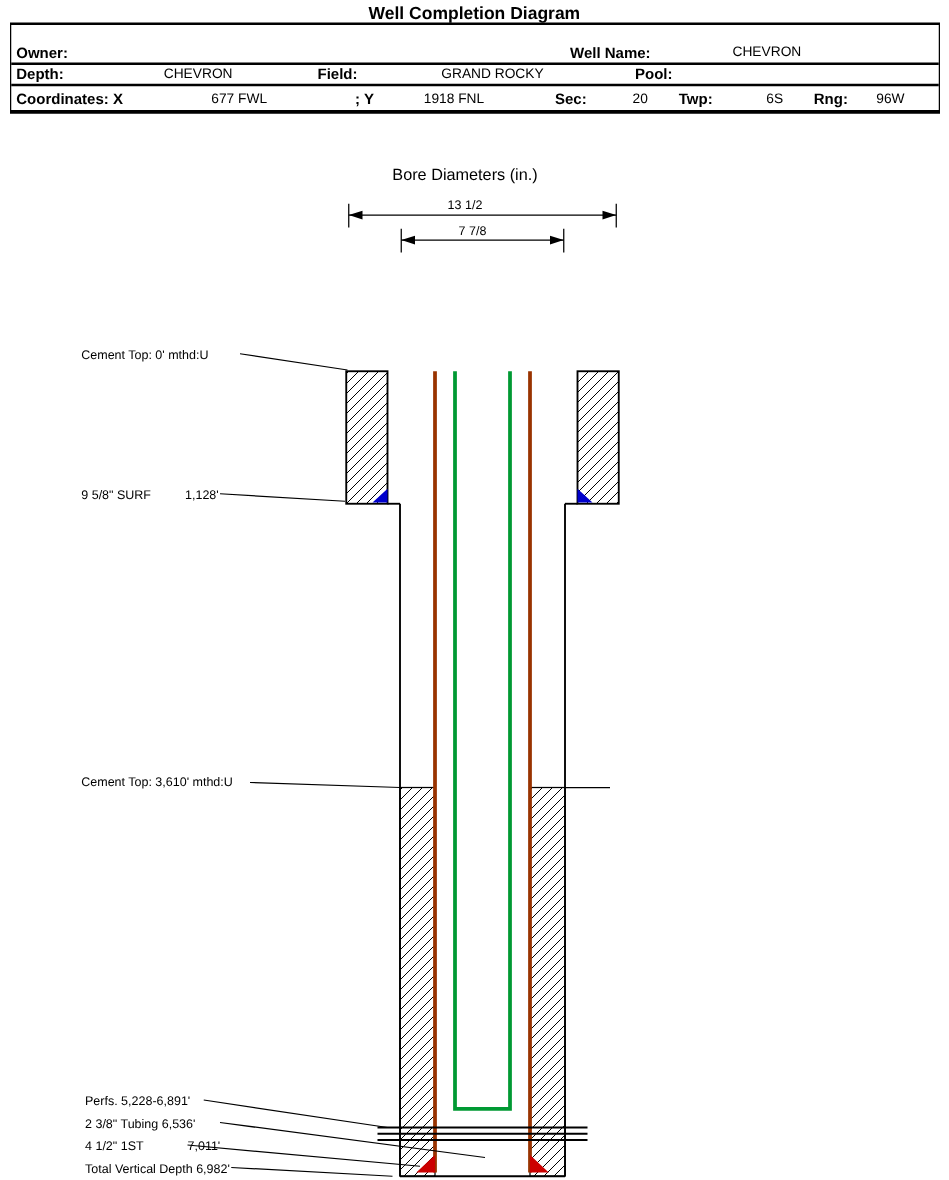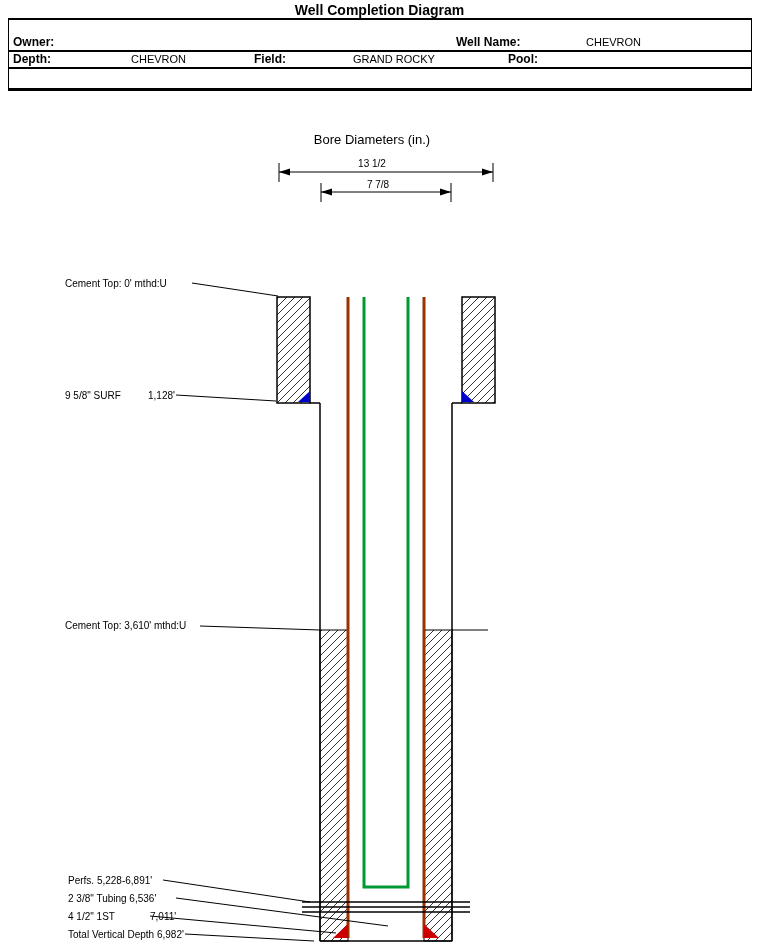--- a/index.html
+++ b/index.html
@@ -53,20 +53,32 @@
       <span class="cell lab" style="left:447px;">Well Name:</span>
       <span class="cell" style="left:577px;">CHEVRON</span>
     </div>
     <div class="hrow r3">
       <span class="cell lab" style="left:4px;">Depth:</span>
       <span class="cell" style="left:122px;">CHEVRON</span>
       <span class="cell lab" style="left:245px;">Field:</span>
       <span class="cell" style="left:344px;">GRAND ROCKY</span>
       <span class="cell lab" style="left:499px;text-align:center;">Pool:</span>
       <span class="cell" style="left:560px;"></span>
+    </div>
+    <div class="hrow r4">
+      <span class="cell lab" style="left:4px;">Coordinates: X</span>
+      <span class="cell" style="left:160px;">677 FWL</span>
+      <span class="cell lab" style="left:275px;">; Y</span>
+      <span class="cell" style="left:330px;">1918 FNL</span>
+      <span class="cell lab" style="left:435px;">Sec:</span>
+      <span class="cell" style="left:497px;">20</span>
+      <span class="cell lab" style="left:534px;">Twp:</span>
+      <span class="cell" style="left:604px;">6S</span>
+      <span class="cell lab" style="left:642px;">Rng:</span>
+      <span class="cell" style="left:692px;">96W</span>
     </div>
   </div>
 
 
   <svg class="abs diagram" width="759" height="944" viewBox="0 0 759 944">
     <defs>
       <pattern id="hatch" width="8" height="8" patternUnits="userSpaceOnUse">
         <path d="M-2,2 L2,-2 M0,8 L8,0 M6,10 L10,6" stroke="#000" stroke-width="0.8" fill="none"></path>
       </pattern>
     </defs>

